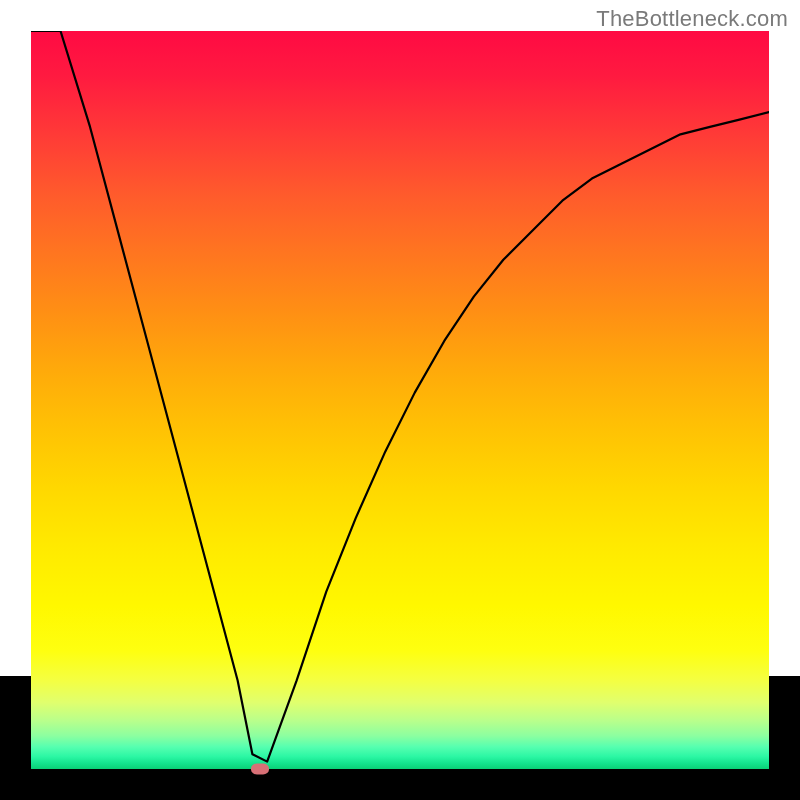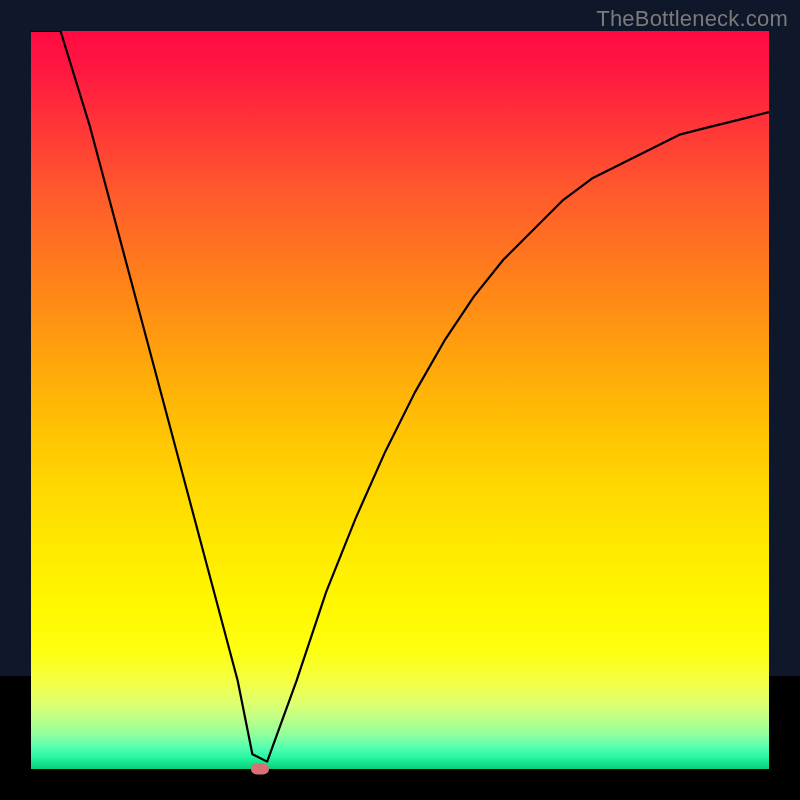--- a/index.html
+++ b/index.html
@@ -8,21 +8,21 @@
     width: 800px;
     height: 800px;
     overflow: hidden;
     font-family: Arial, Helvetica, sans-serif;
     background: #000;
   }
   .stage {
     position: relative;
     width: 800px;
     height: 676px;
-    background: #0f172a;
+    background: #ffffff;
   }
   .plot {
     position: absolute;
     left: 31px;
     top: 31px;
     width: 738px;
     height: 738px;
     background: linear-gradient(to bottom,
       #ff0a43 0%,
       #ff1a40 6%,

